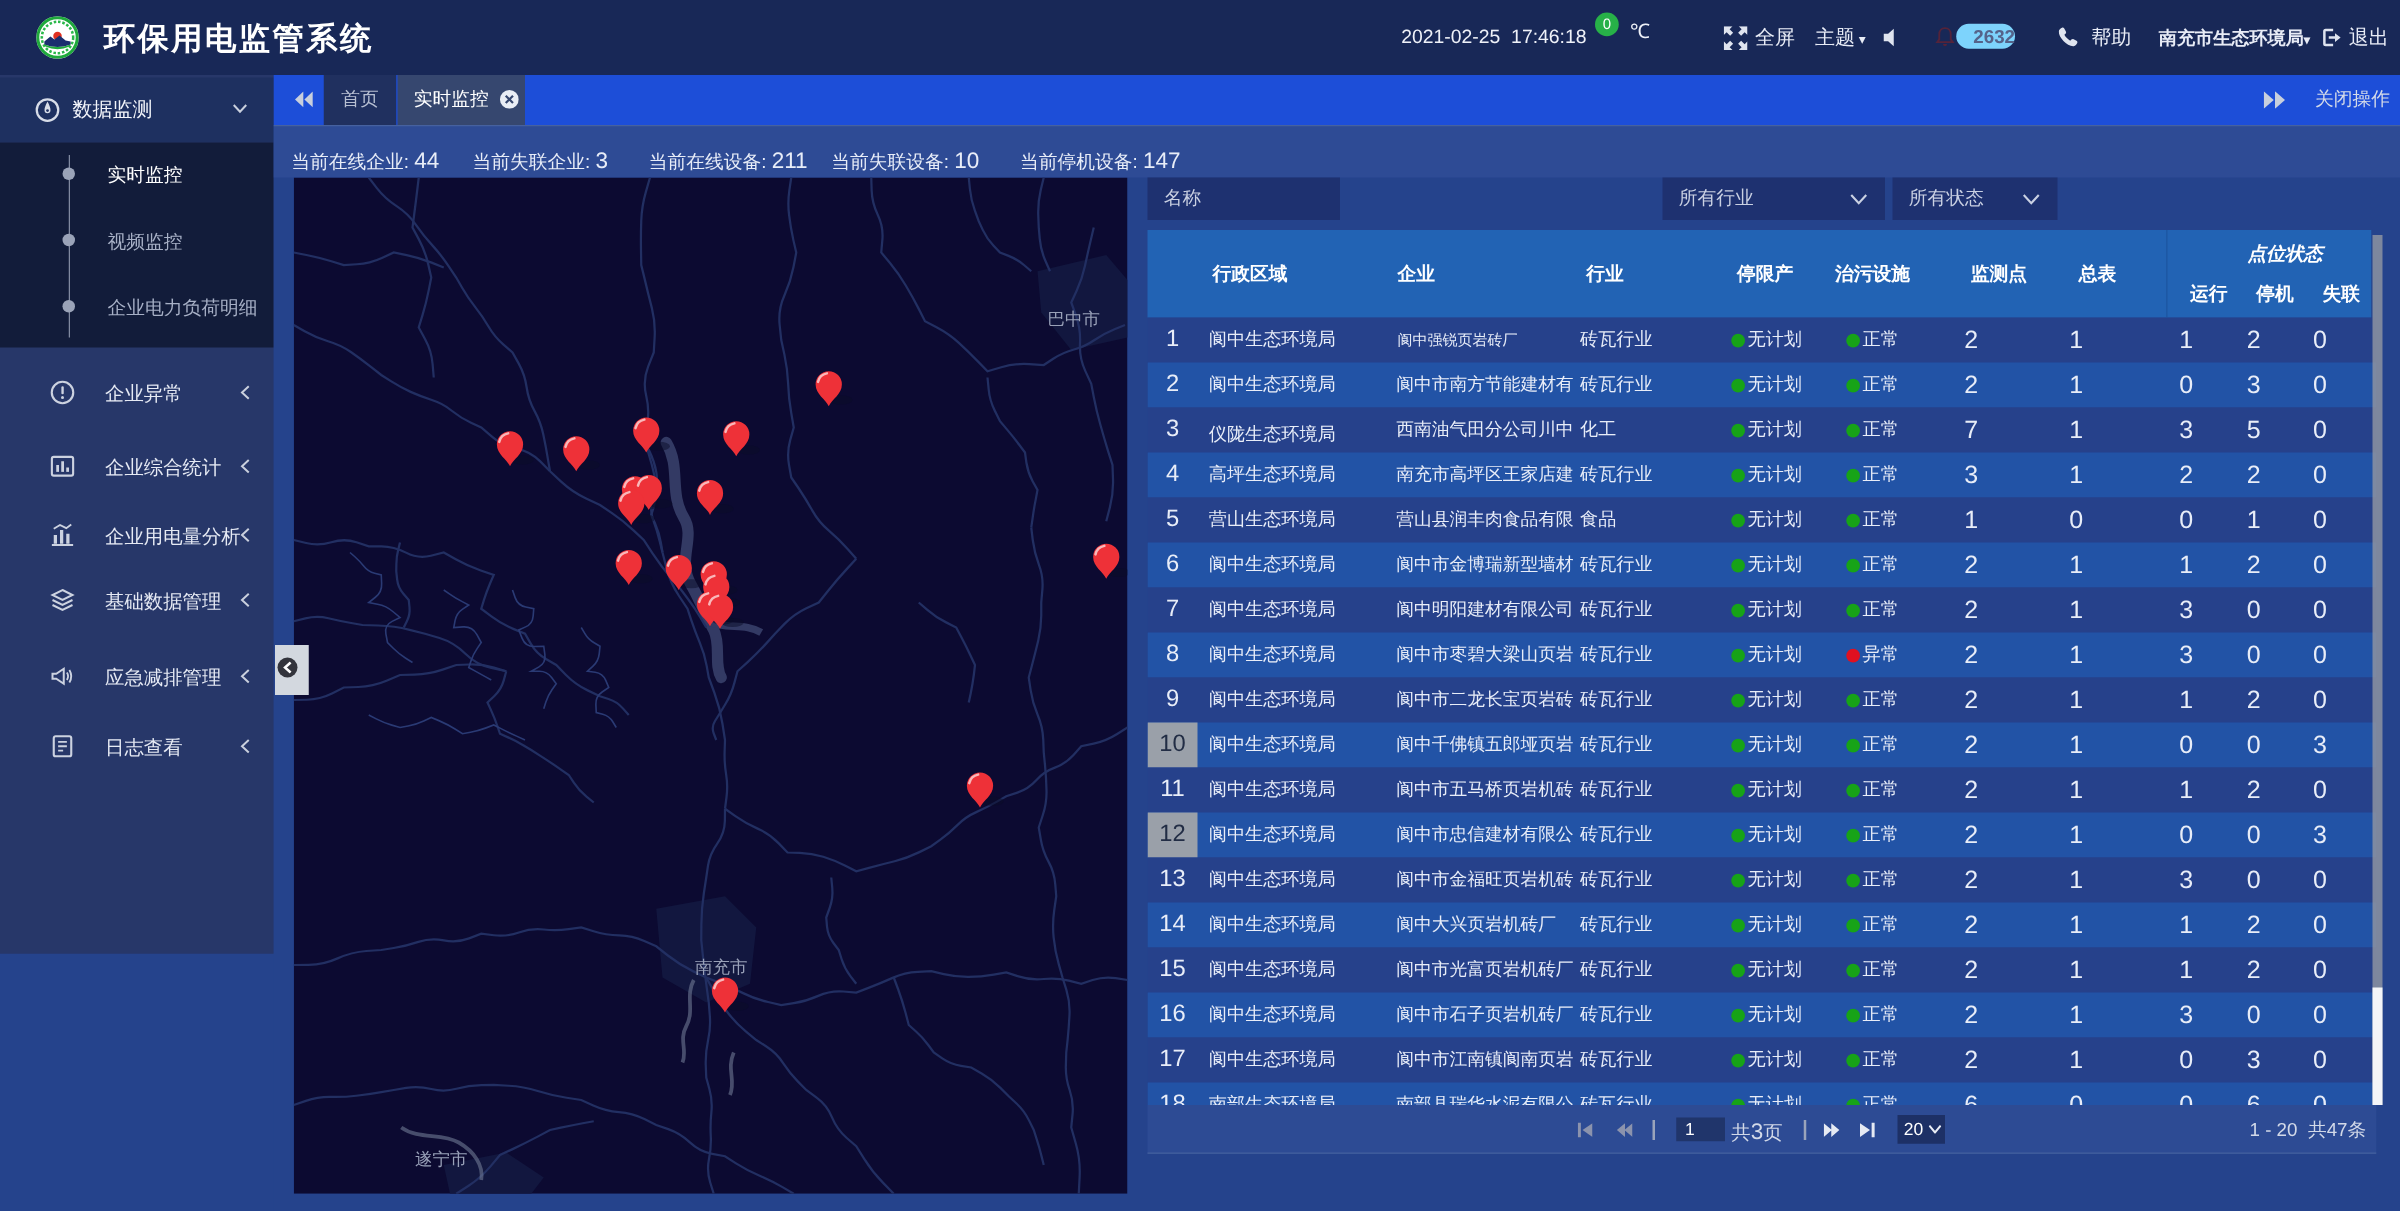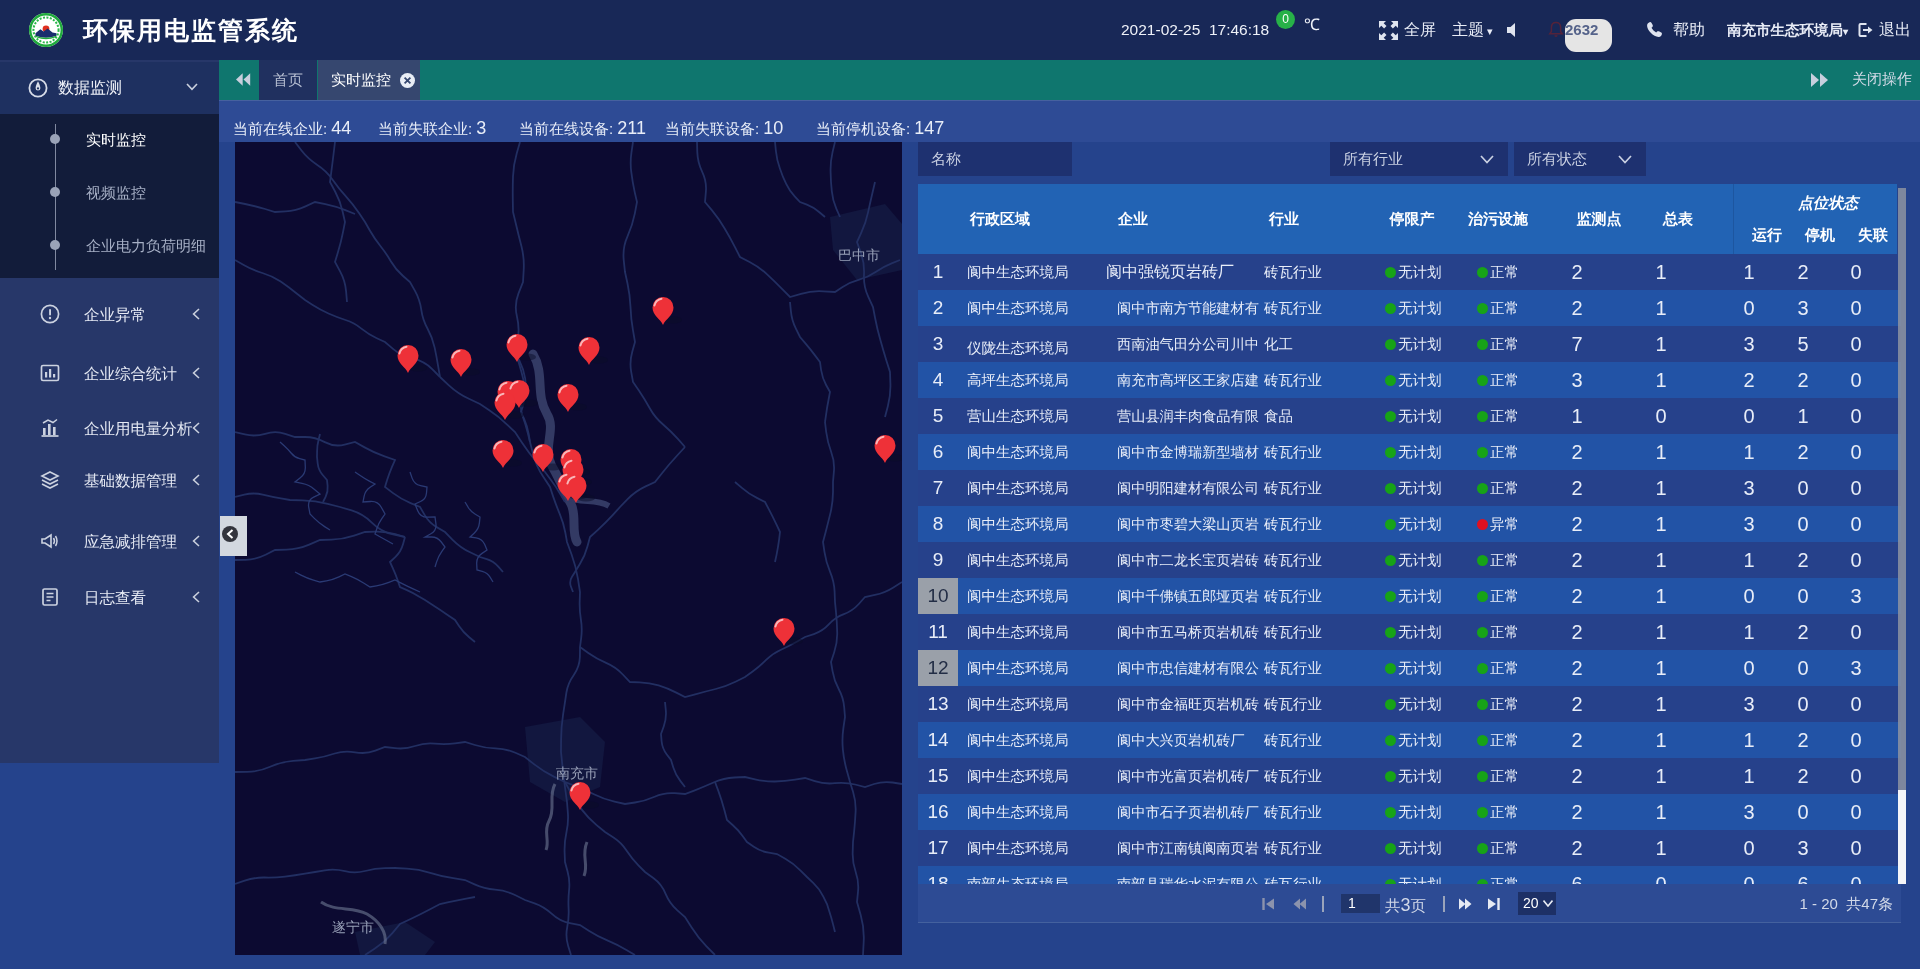--- a/index.html
+++ b/index.html
@@ -1,20 +1,20 @@
 <!DOCTYPE html>
 <html><head><meta charset="utf-8">
 <style>
 *{margin:0;padding:0;box-sizing:border-box;}
 html,body{width:1920px;height:969px;overflow:hidden;background:#25438c;
 font-family:"Liberation Sans",sans-serif;}
 .abs{position:absolute;}
 #header{position:absolute;left:0;top:0;width:1920px;height:60px;background:#182857;color:#fff;}
 #sidebar{position:absolute;left:0;top:60px;width:219px;height:703px;background:#273769;overflow:hidden;}
-#tabbar{position:absolute;left:219px;top:60px;width:1701px;height:40px;background:#0f766e;}
+#tabbar{position:absolute;left:219px;top:60px;width:1701px;height:40px;background:#1d4ed8;}
 #content{position:absolute;left:219px;top:100px;width:1701px;height:869px;background:#25438c;}
 .hitem{color:#e8ecf6;font-size:16px;white-space:nowrap;}
 </style></head>
 <body>
 <div id="header">
   <svg class="abs" style="left:29px;top:13px" width="34" height="34" viewBox="0 0 42 42">
     <circle cx="21" cy="21" r="21" fill="#fff"></circle>
     <circle cx="21" cy="21" r="19.5" fill="none" stroke="#1faa3c" stroke-width="3"></circle>
     <circle cx="21" cy="21" r="15.5" fill="none" stroke="#2ab84a" stroke-width="2.5" stroke-dasharray="2.5 1.8"></circle>
     <circle cx="21" cy="19.5" r="4.2" fill="#e03020"></circle>
@@ -35,21 +35,21 @@
   </svg>
   <div class="abs hitem" style="left:1404px;top:20px;">全屏</div>
   <div class="abs hitem" style="left:1452px;top:20px;">主题<span style="font-size:11px;">&nbsp;▾</span></div>
   <svg class="abs" style="left:1506px;top:22px" width="16" height="16" viewBox="0 0 16 16">
       <path d="M9 1 L4.5 5 L1 5 L1 11 L4.5 11 L9 15 Z" fill="#dfe4ef"></path>
     </svg>
   <svg class="abs" style="left:1548px;top:21px" width="16" height="17" viewBox="0 0 16 17">
       <path d="M8 1.5 C5.2 1.5 3.4 3.6 3.4 6.6 L3.4 10.5 L1.8 12.7 L14.2 12.7 L12.6 10.5 L12.6 6.6 C12.6 3.6 10.8 1.5 8 1.5 Z" fill="none" stroke="#54233a" stroke-width="1.5"></path>
       <path d="M6.3 14.2 a1.7 1.7 0 0 0 3.4 0 Z" fill="#54233a"></path>
     </svg>
-  <div class="abs" style="left:1565px;top:19px;width:47px;height:33px;border-radius:11px;background:#e5e5e5;color:#55638a;font-size:15px;font-weight:bold;text-align:left;line-height:21px;">2632</div>
+  <div class="abs" style="left:1565px;top:19px;width:47px;height:20px;border-radius:11px;background:#7dd3fc;color:#55638a;font-size:15px;font-weight:bold;text-align:right;line-height:21px;">2632</div>
   <svg class="abs" style="left:1646px;top:21px" width="17" height="17" viewBox="0 0 17 17">
       <path d="M3.6 1.2 C4.3 0.9 5 1.1 5.4 1.8 L6.7 4.1 C7 4.7 6.9 5.4 6.4 5.9 L5.5 6.8 C6.3 8.5 8.5 10.7 10.2 11.5 L11.1 10.6 C11.6 10.1 12.3 10 12.9 10.3 L15.2 11.6 C15.9 12 16.1 12.7 15.8 13.4 C15.3 14.6 14.3 15.8 13 15.9 C8 16.4 0.6 9 1.1 4 C1.2 2.7 2.4 1.7 3.6 1.2 Z" fill="#dfe4ef"></path>
     </svg>
   <div class="abs hitem" style="left:1673px;top:20px;">帮助</div>
   <div class="abs hitem" style="left:1727px;top:21px;font-weight:bold;font-size:14.5px;">南充市生态环境局<span style="font-size:10px;">▾</span></div>
   <svg class="abs" style="left:1855px;top:21px" width="18" height="18" viewBox="0 0 18 18">
       <path d="M11.5 3 L5.5 3 Q4.5 3 4.5 4 L4.5 14 Q4.5 15 5.5 15 L11.5 15" fill="none" stroke="#dfe4ef" stroke-width="2"></path>
       <path d="M8 8 L13 8 L13 5.5 L17.5 9 L13 12.5 L13 10 L8 10 Z" fill="#dfe4ef"></path>
     </svg>
   <div class="abs hitem" style="left:1879px;top:20px;">退出</div>
@@ -299,21 +299,21 @@
 <div class="abs" style="left:910px;top:10px;transform:translateX(-50%);white-space:nowrap;font-style:italic;">点位状态</div>
 <div class="abs" style="left:849px;top:42px;transform:translateX(-50%);white-space:nowrap;">运行</div>
 <div class="abs" style="left:902px;top:42px;transform:translateX(-50%);white-space:nowrap;">停机</div>
 <div class="abs" style="left:955px;top:42px;transform:translateX(-50%);white-space:nowrap;">失联</div>
 <div class="abs" style="left:815px;top:0;width:1px;height:70px;background:#1d56a0;"></div>
 </div>
 <div class="abs" style="left:699px;top:154px;width:983px;height:630px;overflow:hidden;font-size:14.5px;color:#e8edf8;">
 <div style="position:absolute;left:0;top:0px;width:983px;height:36px;background:#26418b;">
 <div class="abs" style="left:0;top:0;width:40px;text-align:center;line-height:36px;font-size:19px;">1</div>
 <div class="abs" style="left:49px;top:0;width:145px;line-height:36px;overflow:hidden;white-space:nowrap;">阆中生态环境局</div>
-<div class="abs" style="left:188px;top:0;width:144px;line-height:36px;overflow:hidden;white-space:nowrap;font-size:16px;">阆中强锐页岩砖厂</div>
+<div class="abs" style="left:200px;top:0;width:144px;line-height:36px;overflow:hidden;white-space:nowrap;font-size:12px;">阆中强锐页岩砖厂</div>
 <div class="abs" style="left:346px;top:0;width:115px;line-height:36px;overflow:hidden;white-space:nowrap;">砖瓦行业</div>
 <div class="abs" style="left:467px;top:12.5px;width:11px;height:11px;border-radius:50%;background:#17a317;"></div>
         <div class="abs" style="left:480px;top:0;line-height:36px;">无计划</div>
 <div class="abs" style="left:559px;top:12.5px;width:11px;height:11px;border-radius:50%;background:#17a317;"></div>
         <div class="abs" style="left:572px;top:0;line-height:36px;">正常</div>
 <div class="abs" style="left:659px;top:0;width:34px;margin-left:-17px;text-align:center;line-height:36px;font-size:20px;">2</div>
 <div class="abs" style="left:743px;top:0;width:34px;margin-left:-17px;text-align:center;line-height:36px;font-size:20px;">1</div>
 <div class="abs" style="left:831px;top:0;width:34px;margin-left:-17px;text-align:center;line-height:36px;font-size:20px;">1</div>
 <div class="abs" style="left:885px;top:0;width:34px;margin-left:-17px;text-align:center;line-height:36px;font-size:20px;">2</div>
 <div class="abs" style="left:938px;top:0;width:34px;margin-left:-17px;text-align:center;line-height:36px;font-size:20px;">0</div>

